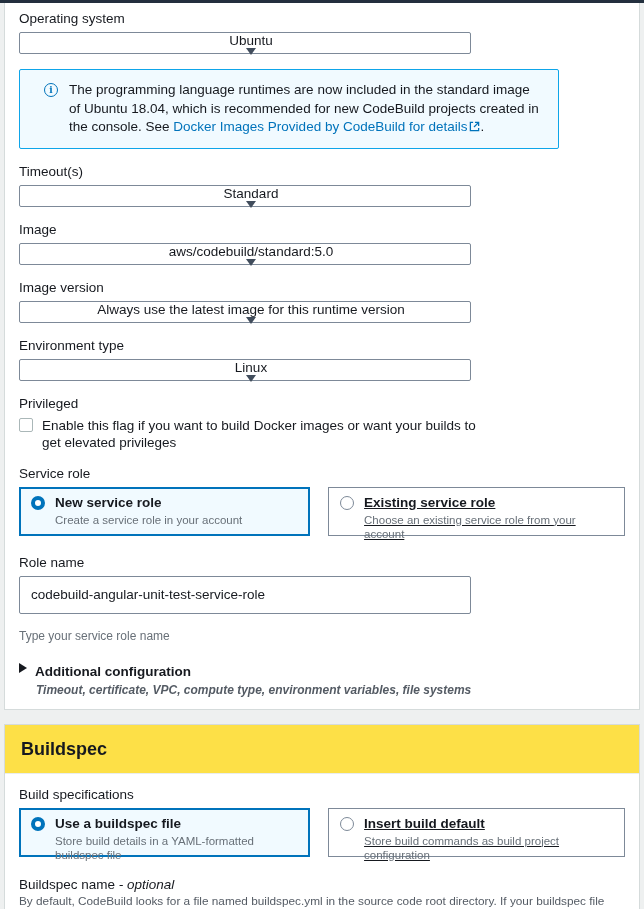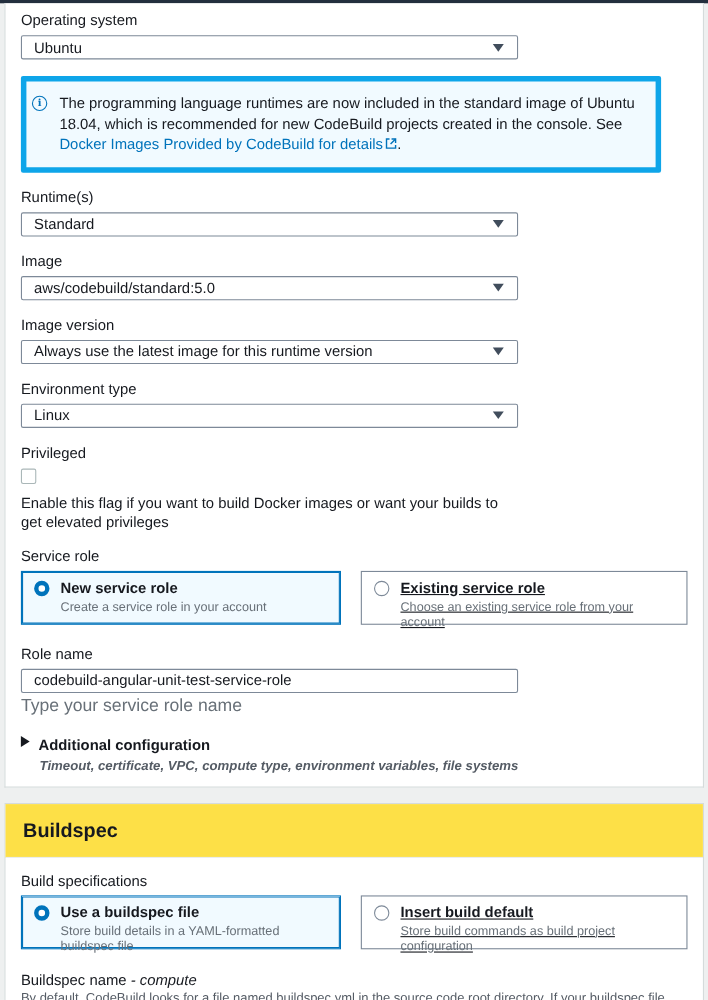--- a/index.html
+++ b/index.html
@@ -30,53 +30,54 @@
   .panel-body { padding: 13px 14px 10px 14px; }
 
   .form-label { font-size: 13.5px; line-height: 15px; margin-bottom: 6px; color: #16191f; }
   .field { margin-bottom: 15px; }
 
   .select-box {
     width: 452px; height: 22px;
     border: 1px solid #7d8998; border-radius: 2px;
     background: #fff;
     display: flex; align-items: center; justify-content: space-between;
-    padding: 0 12px 0 11px;
+    padding: 0 12px 0 24px;
     font-size: 13.5px; color: #16191f;
     cursor: pointer;
+    flex-direction: column;
   }
   .caret-down {
     width: 0; height: 0;
     border-left: 5px solid transparent; border-right: 5px solid transparent;
     border-top: 7px solid #414d5c;
   }
 
   .info-banner {
-    width: 582px;
+    width: 540px;
     margin: 12px 0 15px 0;
     background: #f1faff;
-    border: 5px solid #0ea5e9; border-radius: 2px;
-    padding: 11px 16px 11px 5px;
+    border: 1px solid #0ea5e9; border-radius: 2px;
+    padding: 11px 16px 11px 24px;
     display: flex; gap: 11px;
     font-size: 13.5px; line-height: 18.6px; color: #16191f;
   }
   .info-icon {
     flex: none; width: 14px; height: 14px; margin-top: 2px;
     border: 1.5px solid #0073bb; border-radius: 50%;
     display: inline-flex; align-items: center; justify-content: center;
   }
   .info-icon::after {
     content: "i";
     font: bold 9px "DejaVu Serif", serif;
     color: #0073bb;
   }
   .banner-link { color: #0073bb; text-decoration: none; cursor: pointer; }
   .ext-icon { display: inline-block; vertical-align: -1px; margin-left: 2px; }
 
-  .checkbox-row { display: flex; gap: 9px; flex-direction: column; }
+  .checkbox-row { display: flex; gap: 9px; }
   .checkbox {
     flex: none; width: 14px; height: 14px; margin-top: 1px;
     border: 1px solid #aab7b8; border-radius: 2px; background: #fff; cursor: pointer;
   }
   .checkbox-label { font-size: 13.5px; line-height: 17px; max-width: 448px; }
 
   .radio-cards { display: flex; gap: 18px; }
   .radio-card {
     width: 297px; height: 49px;
     border: 1px solid #7d8998; background: #fff;
@@ -91,27 +92,27 @@
   .radio-card.alt { width: 303px; text-decoration: underline; }
   .radio-outer {
     flex: none; width: 14px; height: 14px; margin-top: 1px;
     border: 1px solid #7d8998; border-radius: 50%; background: #fff;
   }
   .radio-outer.checked { border: 4.5px solid #0073bb; }
   .card-title { font-size: 13.5px; line-height: 16px; font-weight: bold; color: #16191f; }
   .card-desc { font-size: 11.5px; line-height: 14px; color: #687078; margin-top: 2px; }
 
   .text-input {
-    width: 452px; height: 22px;
+    width: 452px; height: 38px;
     border: 1px solid #7d8998; border-radius: 2px;
     padding: 0 11px; font-size: 13.5px; color: #16191f;
     font-family: "Liberation Sans", sans-serif;
     background: #fff; outline: none;
   }
-  .helper-text { font-size: 16px; line-height: 14px; color: #687078; margin-top: 5px; }
+  .helper-text { font-size: 12px; line-height: 14px; color: #687078; margin-top: 15px; }
 
   .expander { margin-top: 20px; margin-bottom: 2px; }
   .expander-head { display: flex; gap: 8px; cursor: pointer; }
   .expand-arrow {
     width: 0; height: 0;
     border-top: 5px solid transparent; border-bottom: 5px solid transparent;
     border-left: 8px solid #16191f;
   }
   .expander-title { font-size: 13.5px; font-weight: bold; line-height: 17px; color: #16191f; }
   .expander-sub { margin: 3px 0 0 17px; font-size: 12px; font-weight: bold; color: #545b64; line-height: 14px; font-style: italic; }
@@ -139,21 +140,21 @@
   <div class="info-banner">
     <span class="info-icon"></span>
     <span><span>The programming language runtimes are now included in the standard image of Ubuntu 18.04, which is recommended for new CodeBuild projects created in the console. See </span><a class="banner-link"><span>Docker Images Provided by CodeBuild for details</span><svg class="ext-icon" width="11" height="11" viewBox="0 0 12 12">
             <path d="M4.5 1.5 H1.5 V10.5 H10.5 V7.5" fill="none" stroke="#0073bb" stroke-width="1.4"></path>
             <path d="M6.5 1.5 H10.5 V5.5" fill="none" stroke="#0073bb" stroke-width="1.4"></path>
             <path d="M10.5 1.5 L5.5 6.5" fill="none" stroke="#0073bb" stroke-width="1.4"></path>
           </svg></a><span>.</span></span>
   </div>
 
   <div class="field">
-    <div class="form-label">Runtime(s)</div>
+    <div class="form-label">Timeout(s)</div>
     <div class="select-box">
       <span>Standard</span>
       <span class="caret-down"></span>
     </div>
   </div>
 
   <div class="field">
     <div class="form-label">Image</div>
     <div class="select-box">
       <span>aws/codebuild/standard:5.0</span>
@@ -243,19 +244,19 @@
           <span class="radio-outer"></span>
           <span>
             <div class="card-title">Insert build default</div>
             <div class="card-desc">Store build commands as build project configuration</div>
           </span>
         </div>
       </div>
     </div>
 
     <div style="margin-top:20px;">
-      <div class="opt-label"><span>Buildspec name</span><span class="opt-italic"> - compute</span></div>
+      <div class="opt-label"><span>Buildspec name</span><span class="opt-italic"> - optional</span></div>
       <div class="long-desc">By default, CodeBuild looks for a file named buildspec.yml in the source code root directory. If your buildspec file uses a different name or location, enter its path from the source root here (for example, buildspec-two.yml or configuration/buildspec.yml).</div>
 
     </div>
 
   </div>
 </div>
 
 </body></html>

